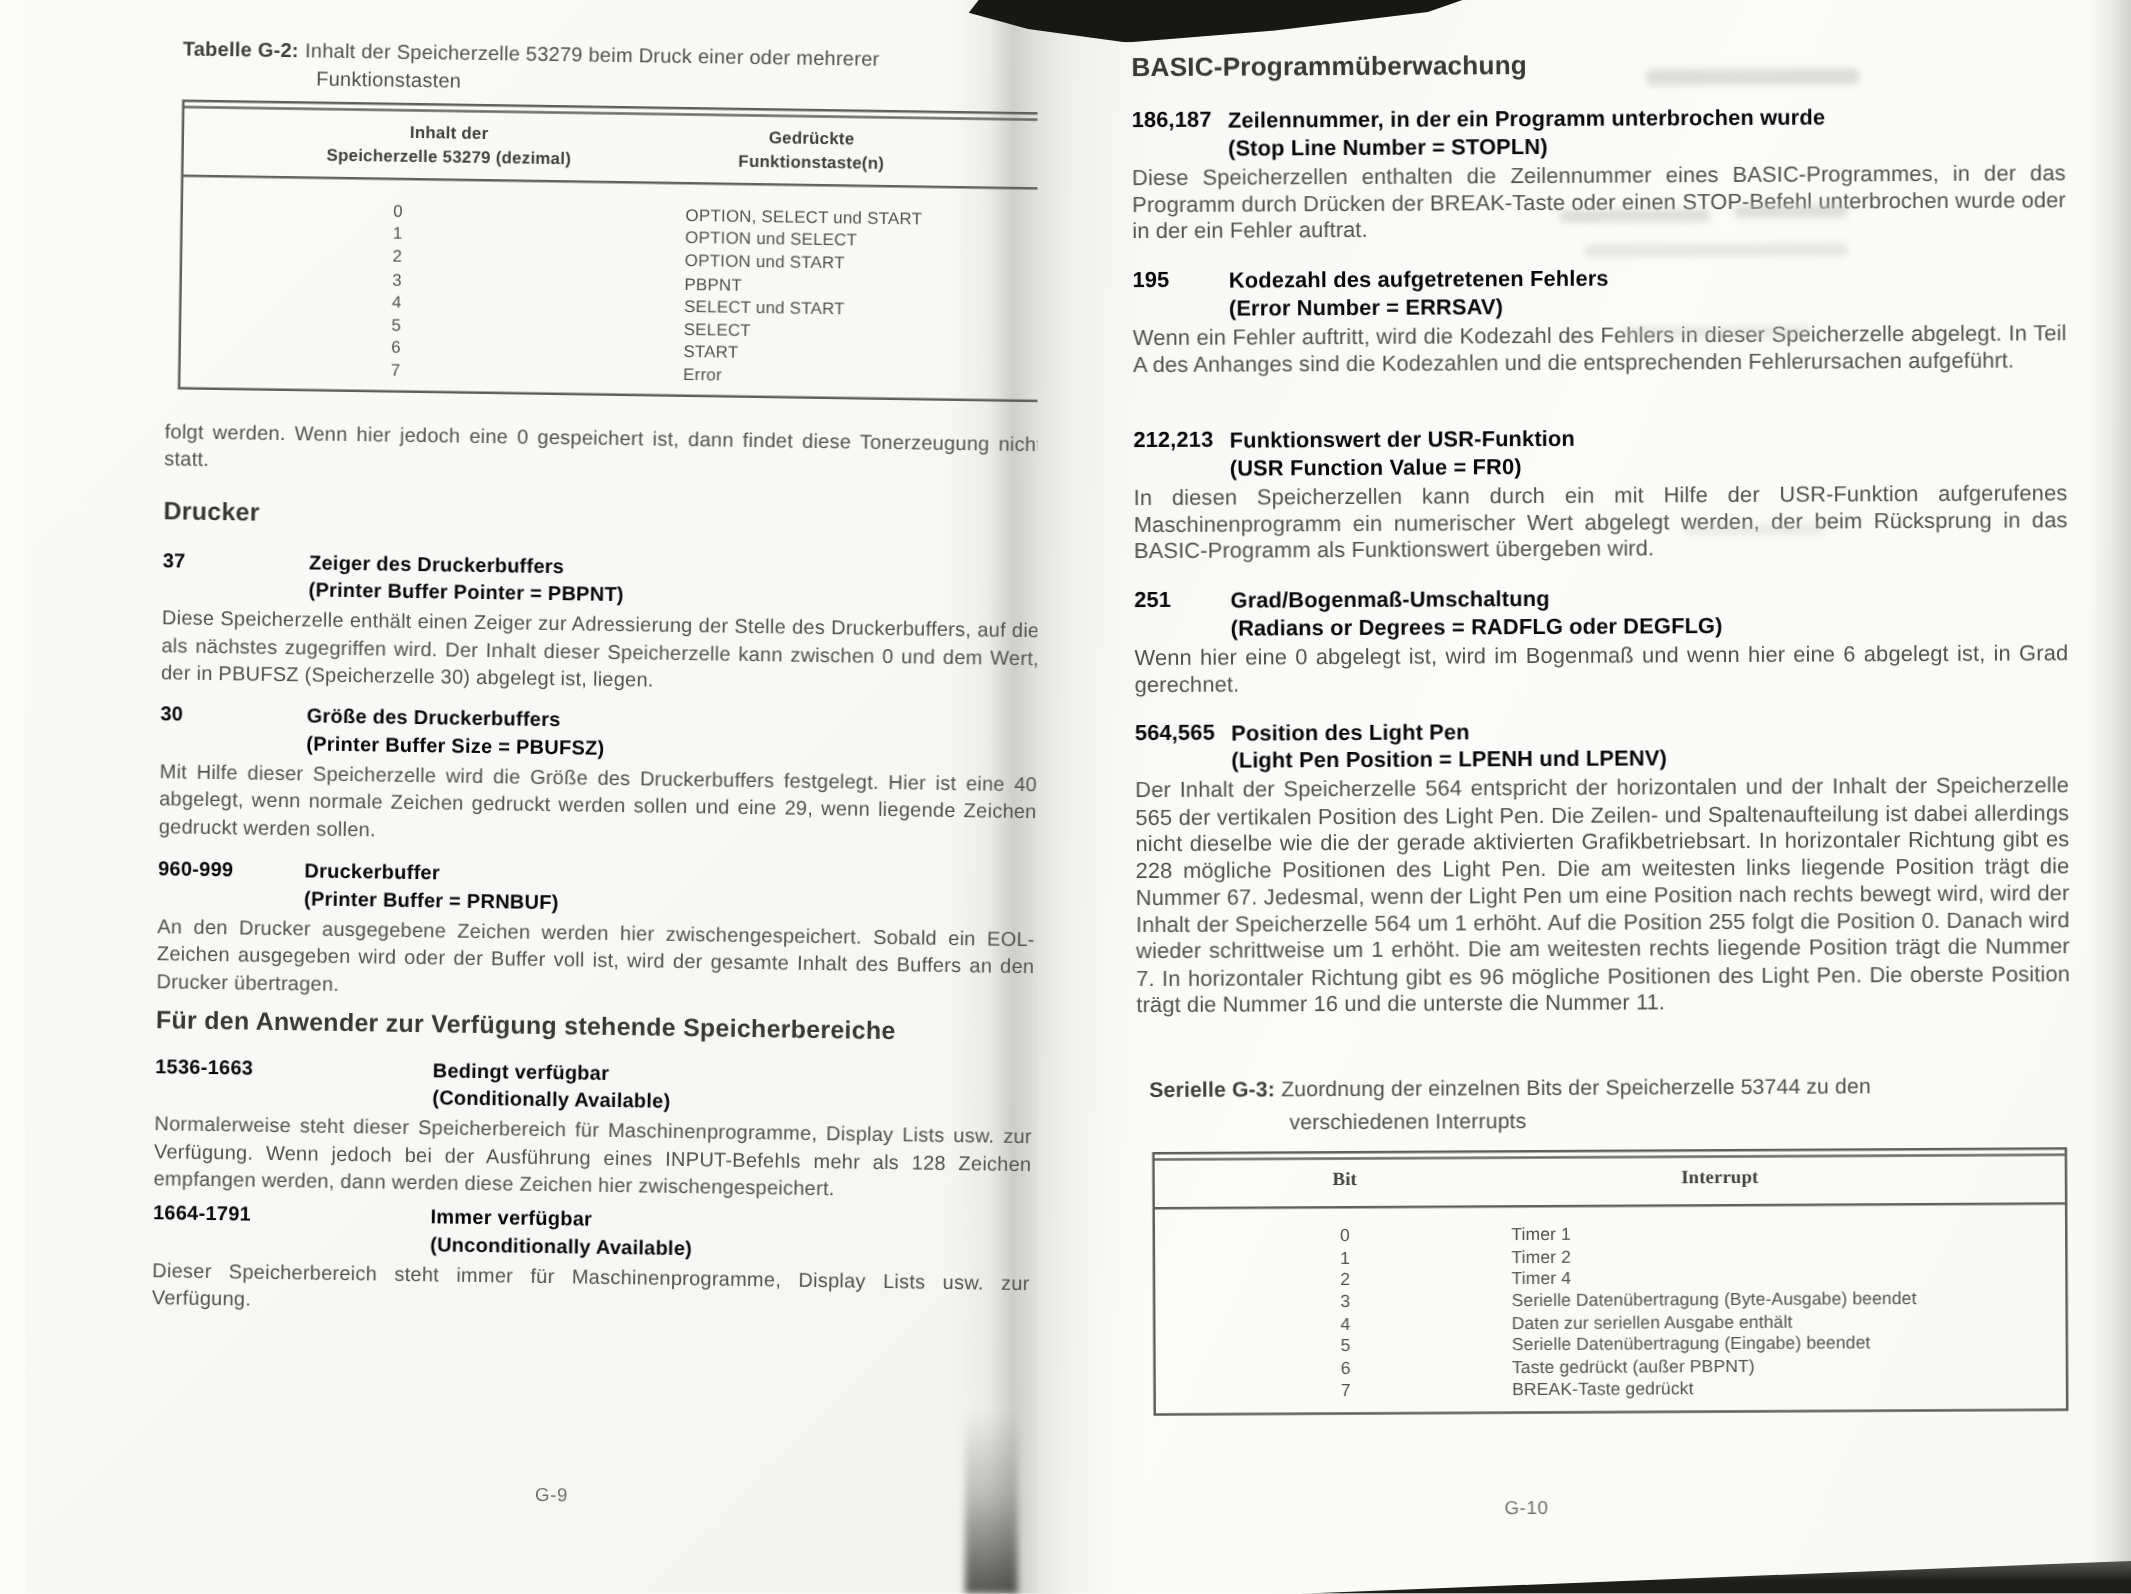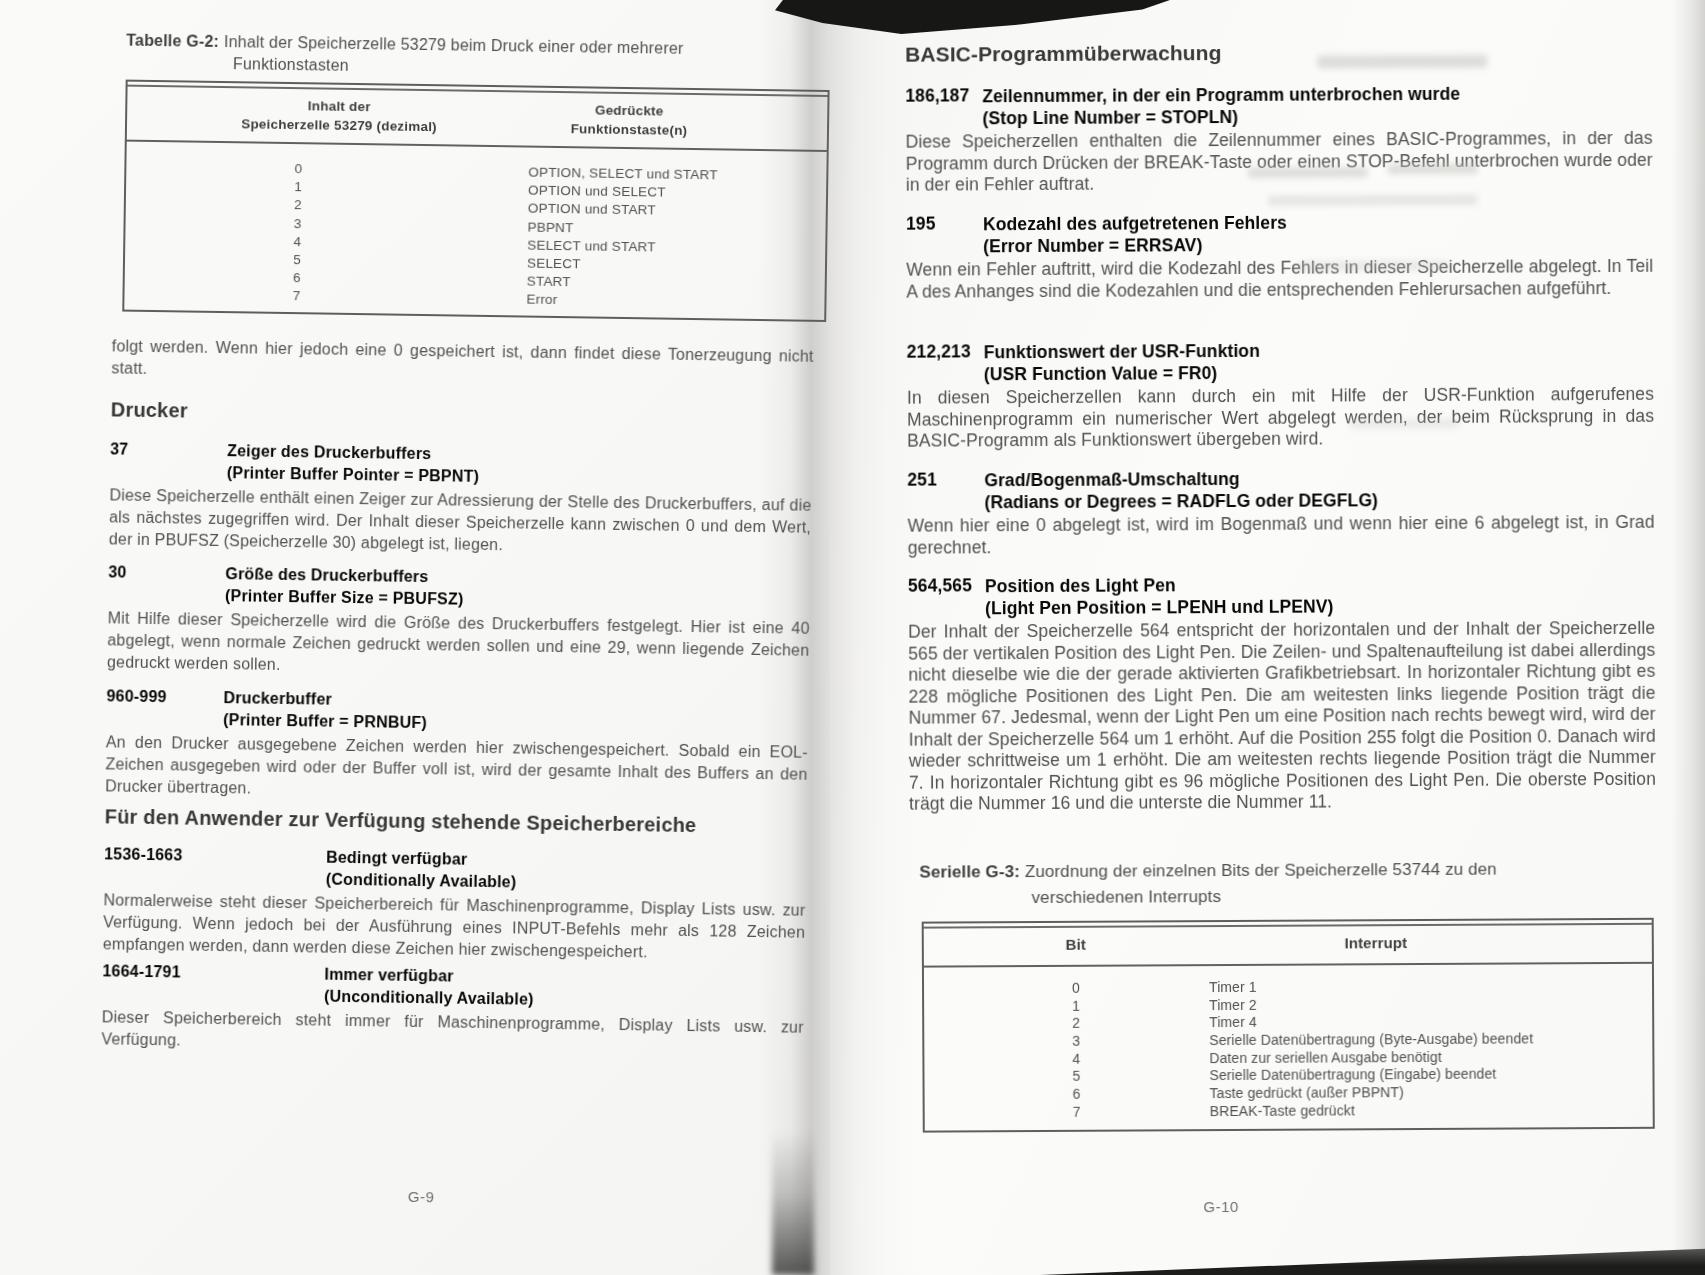--- a/index.html
+++ b/index.html
@@ -26,21 +26,21 @@
   .caption-label{font-weight:bold;color:#3a3a38;margin-right:5px;}
   .h1{font-weight:bold;color:#333331;}
   .entry-num{position:absolute;left:0;top:0;font-weight:bold;color:#38383
 6;}
   .entry-titles{font-weight:bold;color:#38383
 6;}
   .entry-body{text-align:justify;color:#4e4e4c;}
 
   
   .lp .blk{left:108px;width:702px;}
-  .lp{font-size:16px;line-height:22px;letter-spacing:0.2px;}
+  .lp{font-size:16px;line-height:22px;letter-spacing:0.2px;margin-left:20px;}
   .lp .h1{font-size:20px;}
   .lp .entry{position:absolute;left:108px;width:702px;}
   .lp .entry-titles{margin-left:117px;line-height:22px;}
   .lp .entry-wide .entry-titles{margin-left:222px;}
   .lp .entry-body{margin-top:2px;line-height:22px;}
   .lp .entry-num{font-size:16px;}
 
   
   .rp{font-size:17.5px;line-height:21.5px;letter-spacing:0.1px;}
   .rp .blk{left:78px;width:747px;}
@@ -63,21 +63,21 @@
   .g2-h1{left:92px;width:240px;}
   .g2-h2{left:382px;width:240px;}
   .g2 .sep{top:58px;}
   .g2-rows{position:absolute;left:0;right:0;top:74px;}
   .g2 .trow{height:18.2px;font-size:13.5px;color:#4e4e4c;}
   .g2 .tval{left:132px;width:80px;text-align:center;}
   .g2 .tkeys{left:402px;}
 
   
   .g3{left:90px;top:920px;width:728px;height:207px;}
-  .g3 .thead{font-size:15px;top:11px;}
+  .g3 .thead{font-size:15px;top:11px;font-family:Liberation Serif, serif;}
   .g3-h1{left:72px;width:160px;}
   .g3-h2{left:352px;width:200px;}
   .g3 .sep{top:42px;}
   .g3-rows{position:absolute;left:0;right:0;top:55px;}
   .g3 .trow{height:17.7px;font-size:14px;color:#4e4e4c;}
   .g3 .tval{left:112px;width:80px;text-align:center;}
   .g3 .tkeys{left:285px;}
 
   .pagenum{position:absolute;font-size:15px;letter-spacing:0.5px;color:#6f6f6d;width:120px;text-align:center;}
 
@@ -280,21 +280,21 @@
           <div class="trow">
               <span class="tval">2</span>
               <span class="tkeys">Timer 4</span>
             </div>
           <div class="trow">
               <span class="tval">3</span>
               <span class="tkeys">Serielle Datenübertragung (Byte-Ausgabe) beendet</span>
             </div>
           <div class="trow">
               <span class="tval">4</span>
-              <span class="tkeys">Daten zur seriellen Ausgabe benötigt</span>
+              <span class="tkeys">Daten zur seriellen Ausgabe enthält</span>
             </div>
           <div class="trow">
               <span class="tval">5</span>
               <span class="tkeys">Serielle Datenübertragung (Eingabe) beendet</span>
             </div>
           <div class="trow">
               <span class="tval">6</span>
               <span class="tkeys">Taste gedrückt (außer PBPNT)</span>
             </div>
           <div class="trow">

